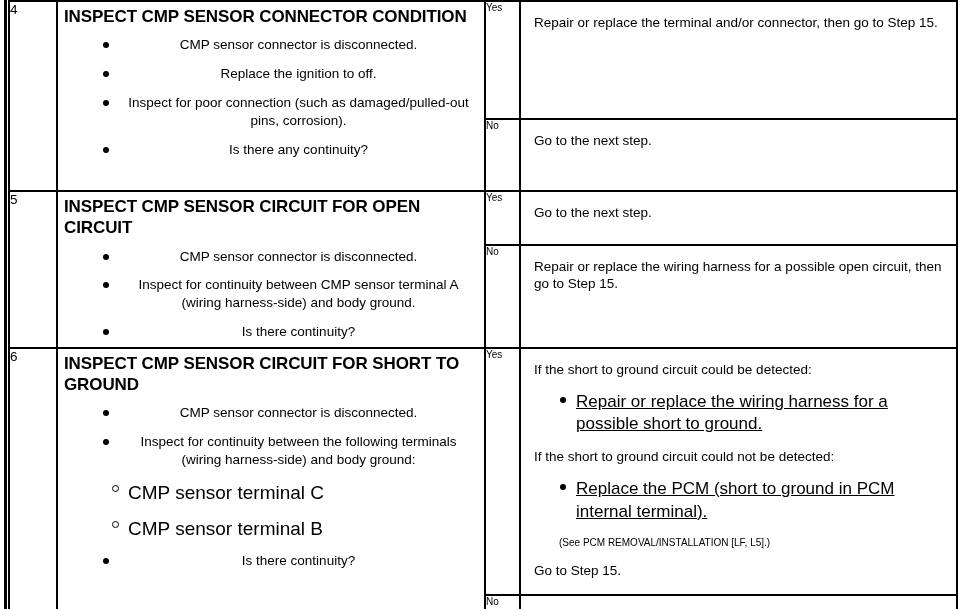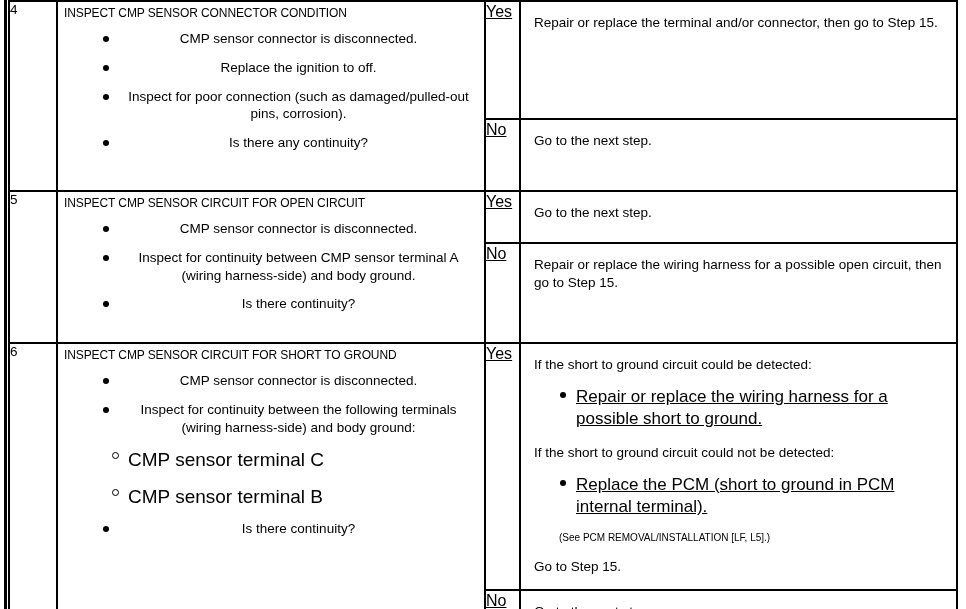--- a/index.html
+++ b/index.html
@@ -46,32 +46,31 @@
   .c-step  { width: 428px; }
   .c-ans   { width: 35px; }
   .c-txt   { width: 437px; }
 
   .num {
     font-size: 13.5px;
     padding: 3px 0 0 4px;
     line-height: 1.15;
   }
   .ans {
-    font-size: 16px;
+    font-size: 10px;
     padding: 4px 0 0 4px;
     line-height: 1.2;
     white-space: nowrap;
-    text-decoration: underline;
   }
   .stepbody {
     padding: 4px 6px 6px 6px;
   }
   .title {
-    font-size: 12px;
-    font-weight: normal;
+    font-size: 17px;
+    font-weight: bold;
     line-height: 1.25;
     letter-spacing: -0.1px;
   }
   ul.bullets {
     list-style: none;
     margin: 9px 0 0 0;
     padding: 0 0 0 38px;
   }
   ul.bullets > li {
     position: relative;

